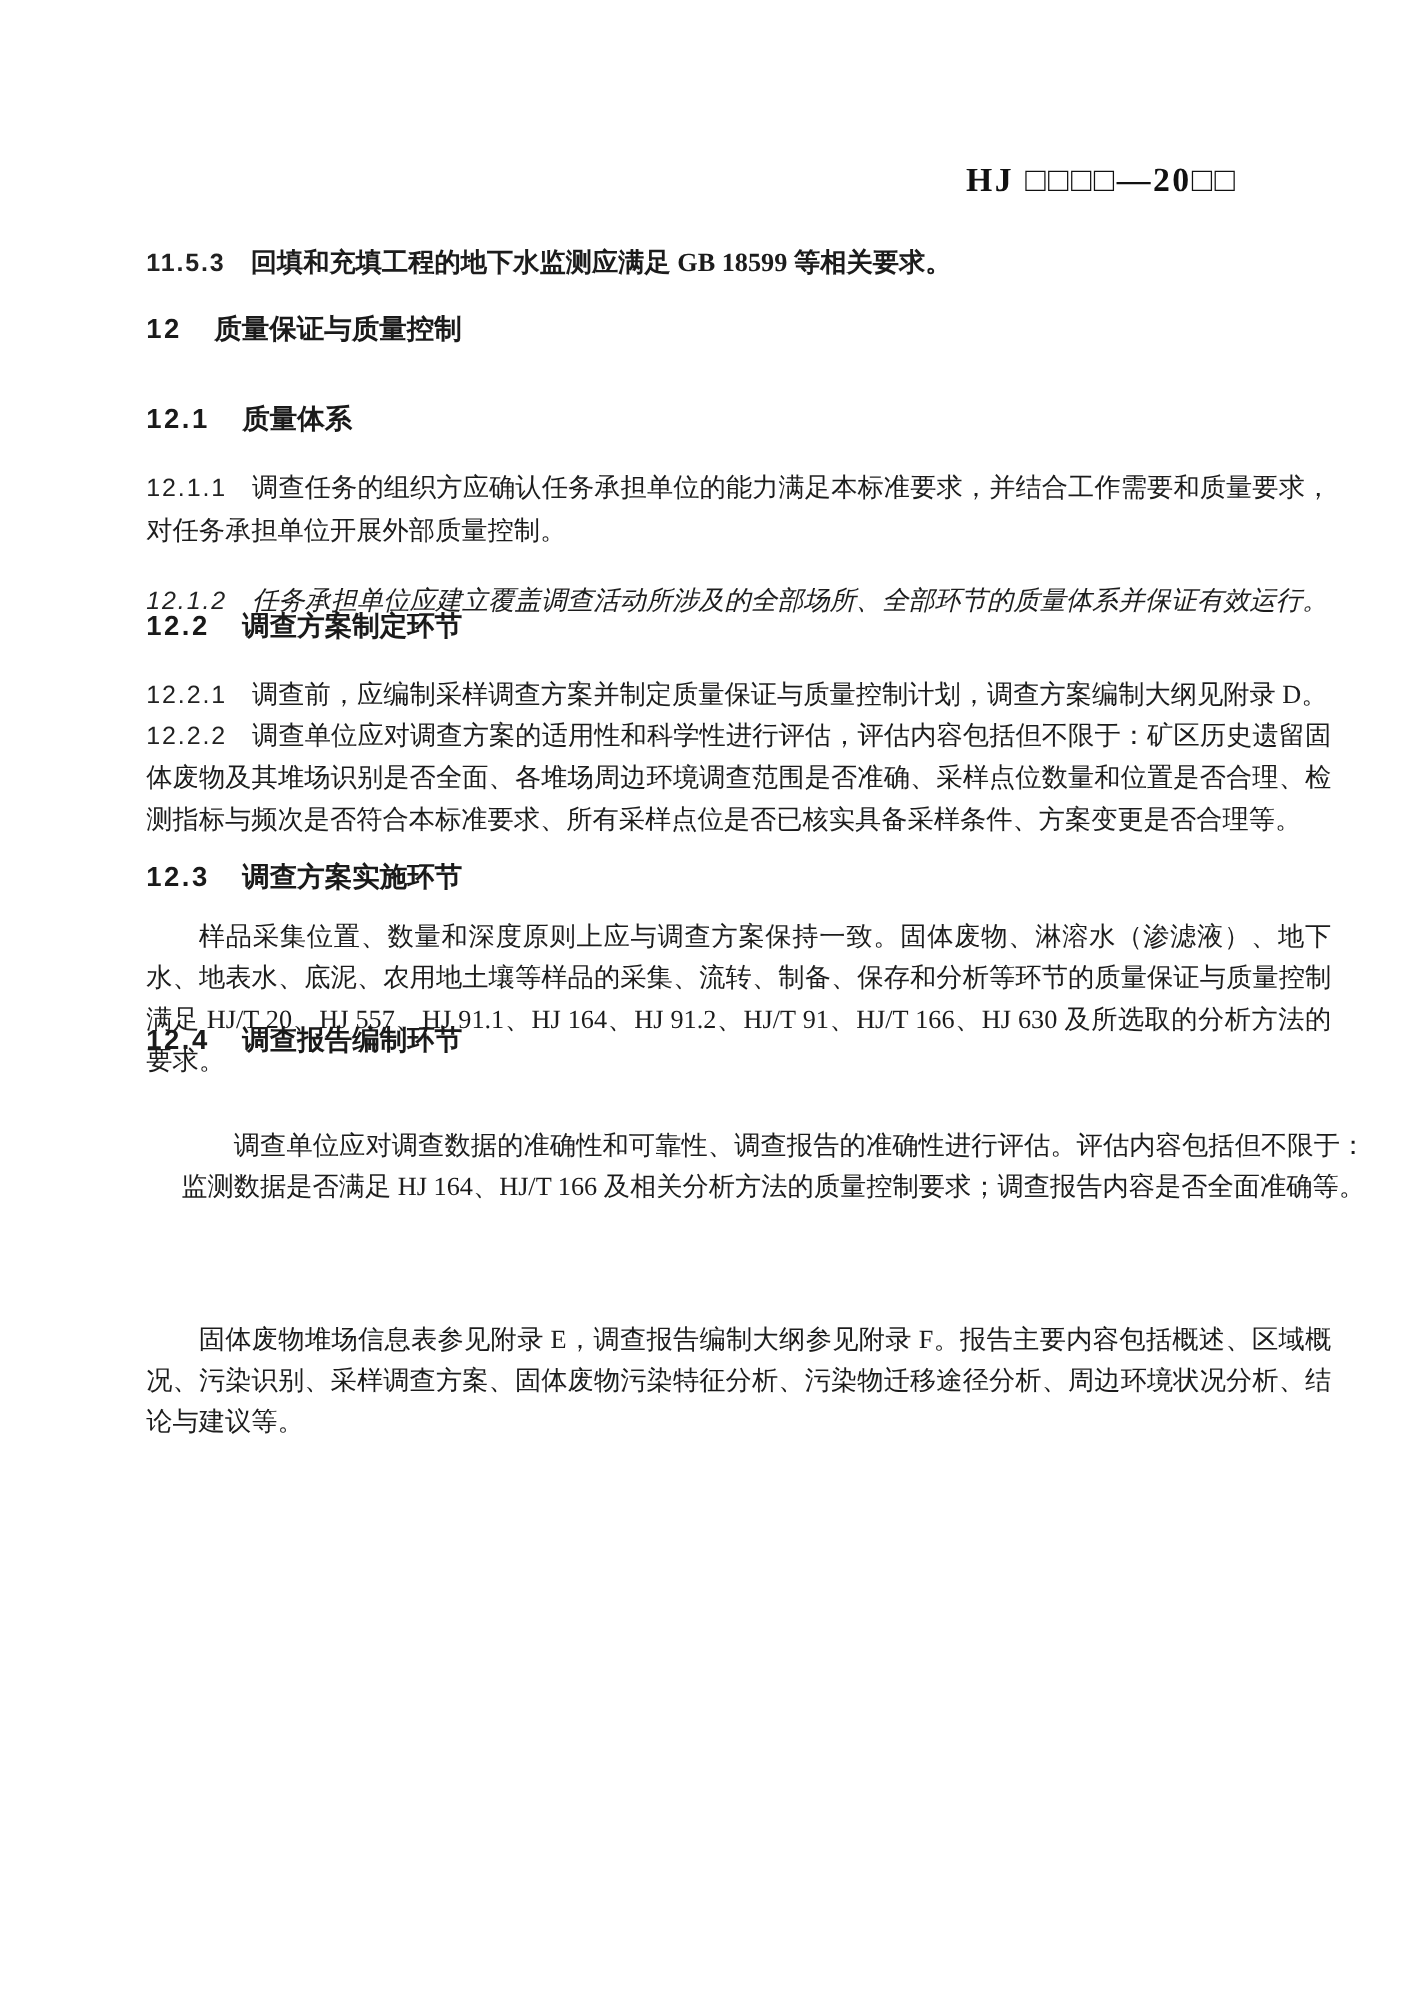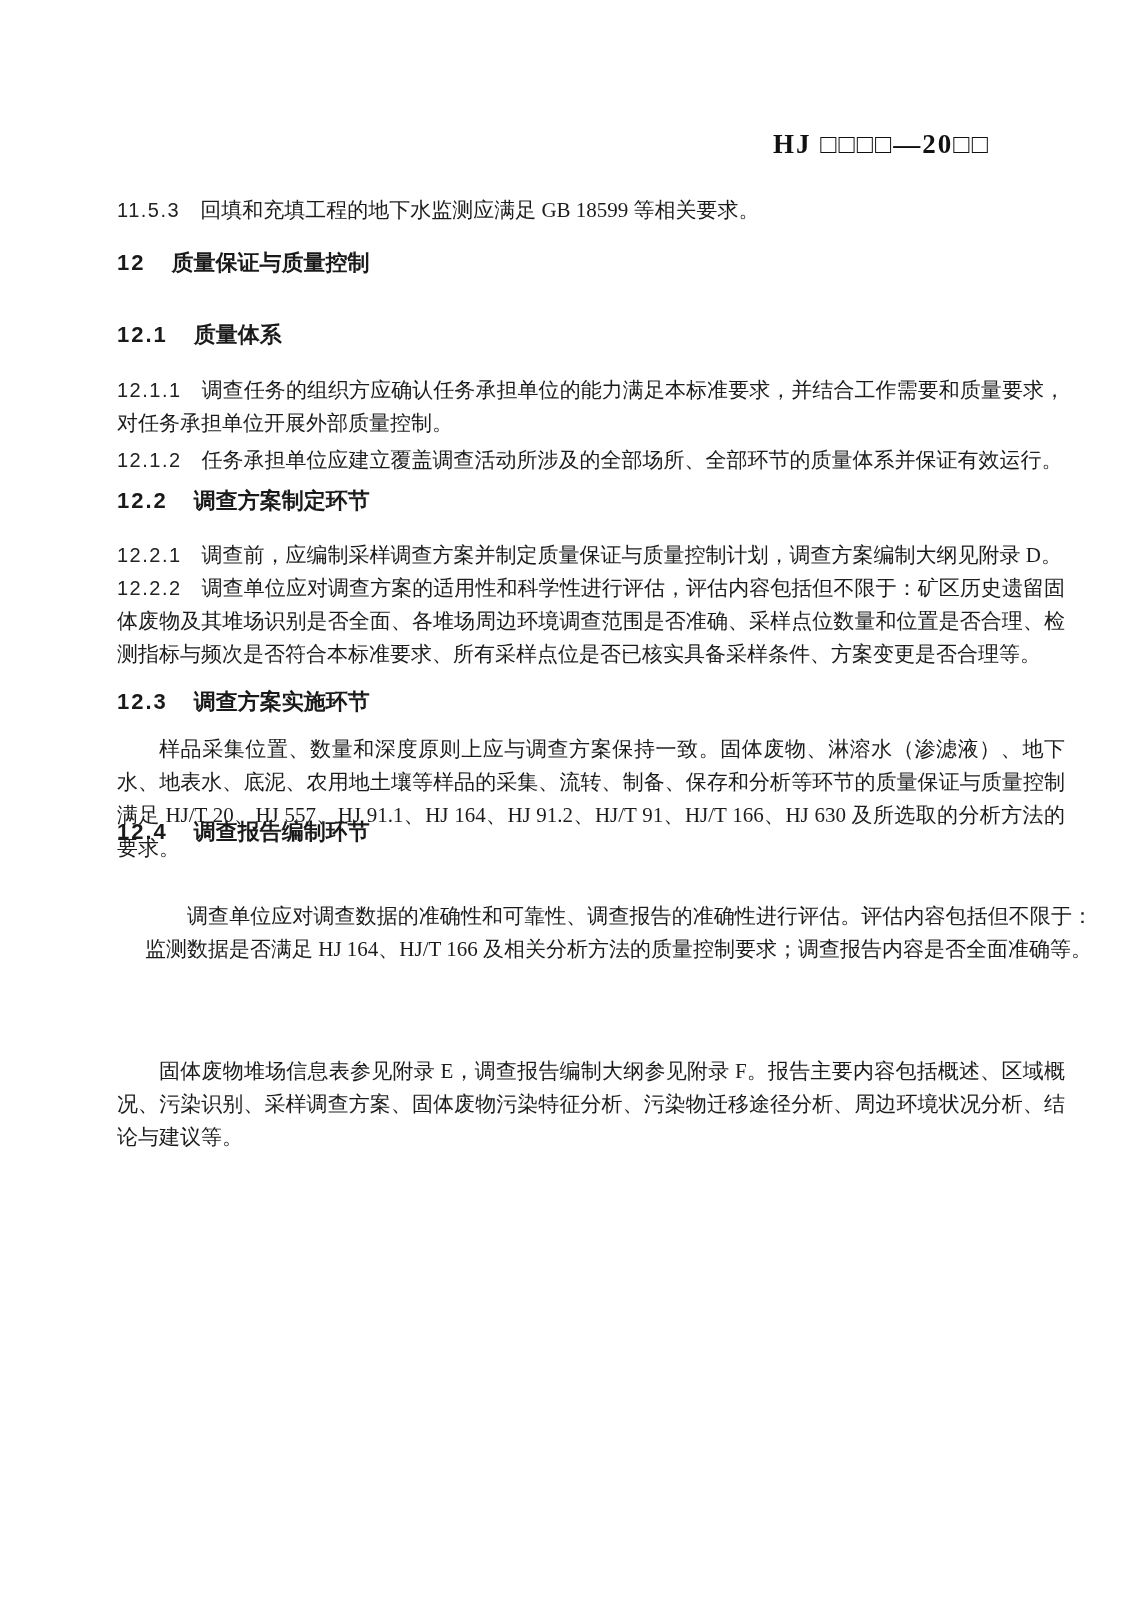--- a/index.html
+++ b/index.html
@@ -74,37 +74,37 @@
     color: #1c1c1c;
   }
 </style>
 </head>
 <body>
 
 <div class="page">
 
   <div class="doc-code">HJ □□□□—20□□</div>
 
-  <div class="block body-text no-justify" style="top:194px;">
+  <div class="block body-text no-justify" style="top:194px;font-weight:bold;">
     <span class="clause-num">11.5.3</span><span>回填和充填工程的地下水监测应满足 GB 18599 等相关要求。</span>
   </div>
 
   <div class="block heading" style="top:251px;">
     <span class="h-num">12</span><span>质量保证与质量控制</span>
   </div>
 
   <div class="block heading" style="top:323px;">
     <span class="h-num">12.1</span><span>质量体系</span>
   </div>
 
   <div class="block body-text" style="top:374px;">
     <span class="clause-num">12.1.1</span><span>调查任务的组织方应确认任务承担单位的能力满足本标准要求，并结合工作需要和质量要求，对任务承担单位开展外部质量控制。</span>
   </div>
 
-  <div class="block body-text" style="top:444px;">
+  <div class="block body-text" style="top:464px;font-style:italic;">
     <span class="clause-num">12.1.2</span><span>任务承担单位应建立覆盖调查活动所涉及的全部场所、全部环节的质量体系并保证有效运行。</span>
   </div>
 
   <div class="block heading" style="top:489px;">
     <span class="h-num">12.2</span><span>调查方案制定环节</span>
   </div>
 
   <div class="block body-text" style="top:539px;">
     <span class="clause-num">12.2.1</span><span>调查前，应编制采样调查方案并制定质量保证与质量控制计划，调查方案编制大纲见附录 D。</span>
   </div>

